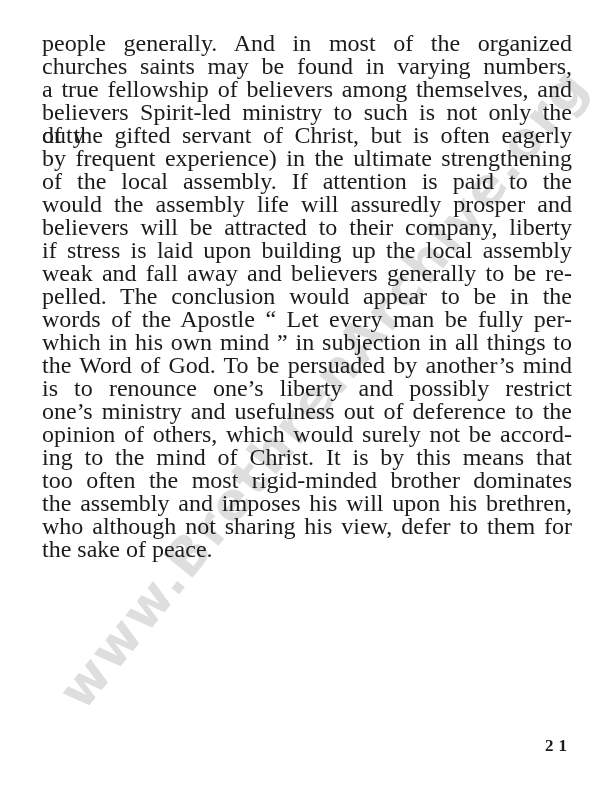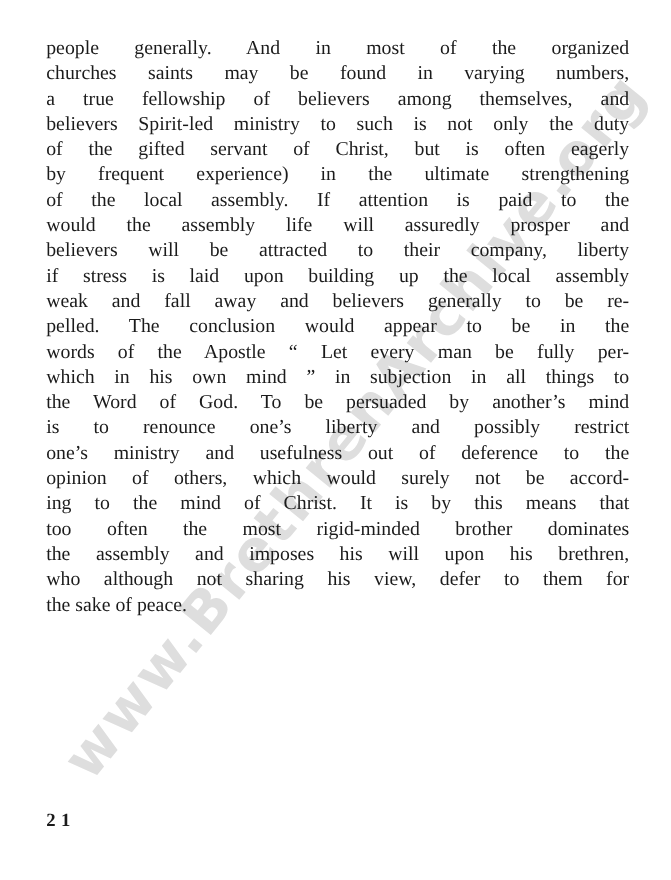--- a/index.html
+++ b/index.html
@@ -37,39 +37,39 @@
     z-index: 0;
     user-select: none;
   }
   .text-block {
     position: absolute;
     left: 42px;
     top: 32px;
     width: 530px;
     z-index: 1;
     color: var(--text);
-    font-size: 18px;
+    font-size: 24px;
     line-height: 23px;
   }
   .line {
     text-align: justify;
     text-align-last: justify;
     white-space: normal;
     height: 23px;
     overflow: visible;
   }
   .line.last {
     text-align-last: left;
   }
   .page-number {
     position: absolute;
     left: 42px;
     width: 530px;
     top: 736px;
-    text-align: left;
+    text-align: right;
     z-index: 1;
     color: var(--text);
     font-size: 17px;
     font-weight: bold;
     letter-spacing: 5px;
   }
 </style>
 </head>
 <body>
 

